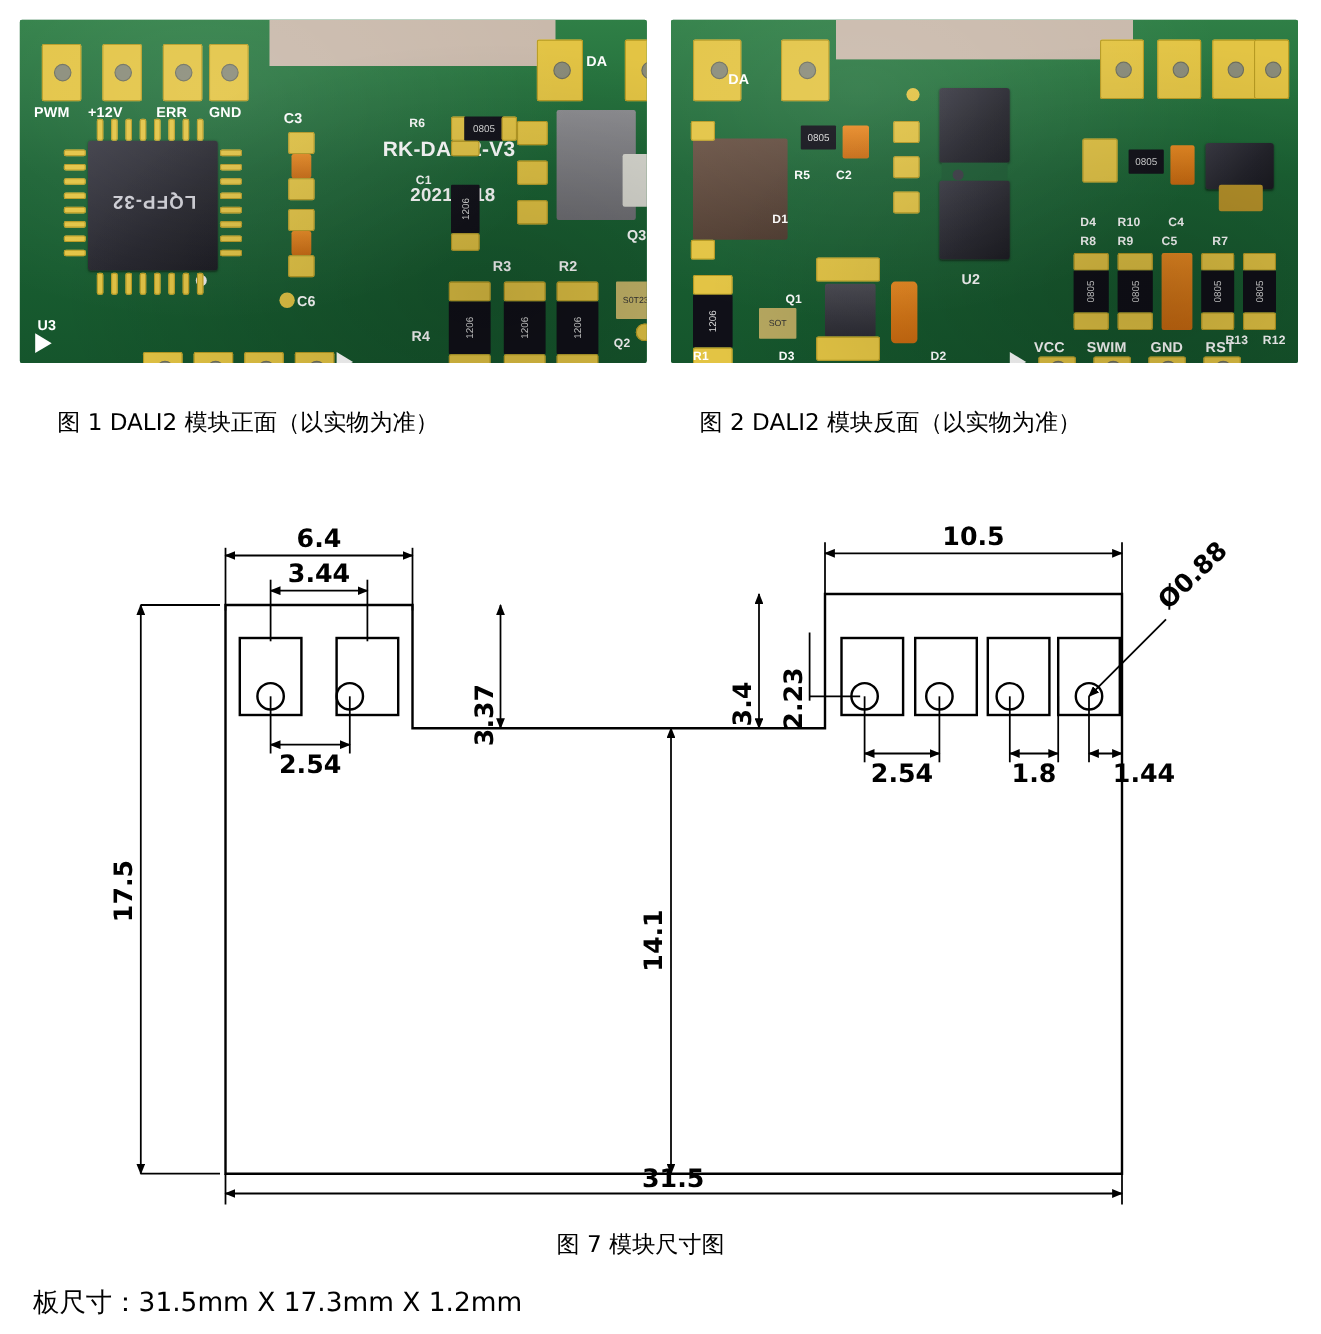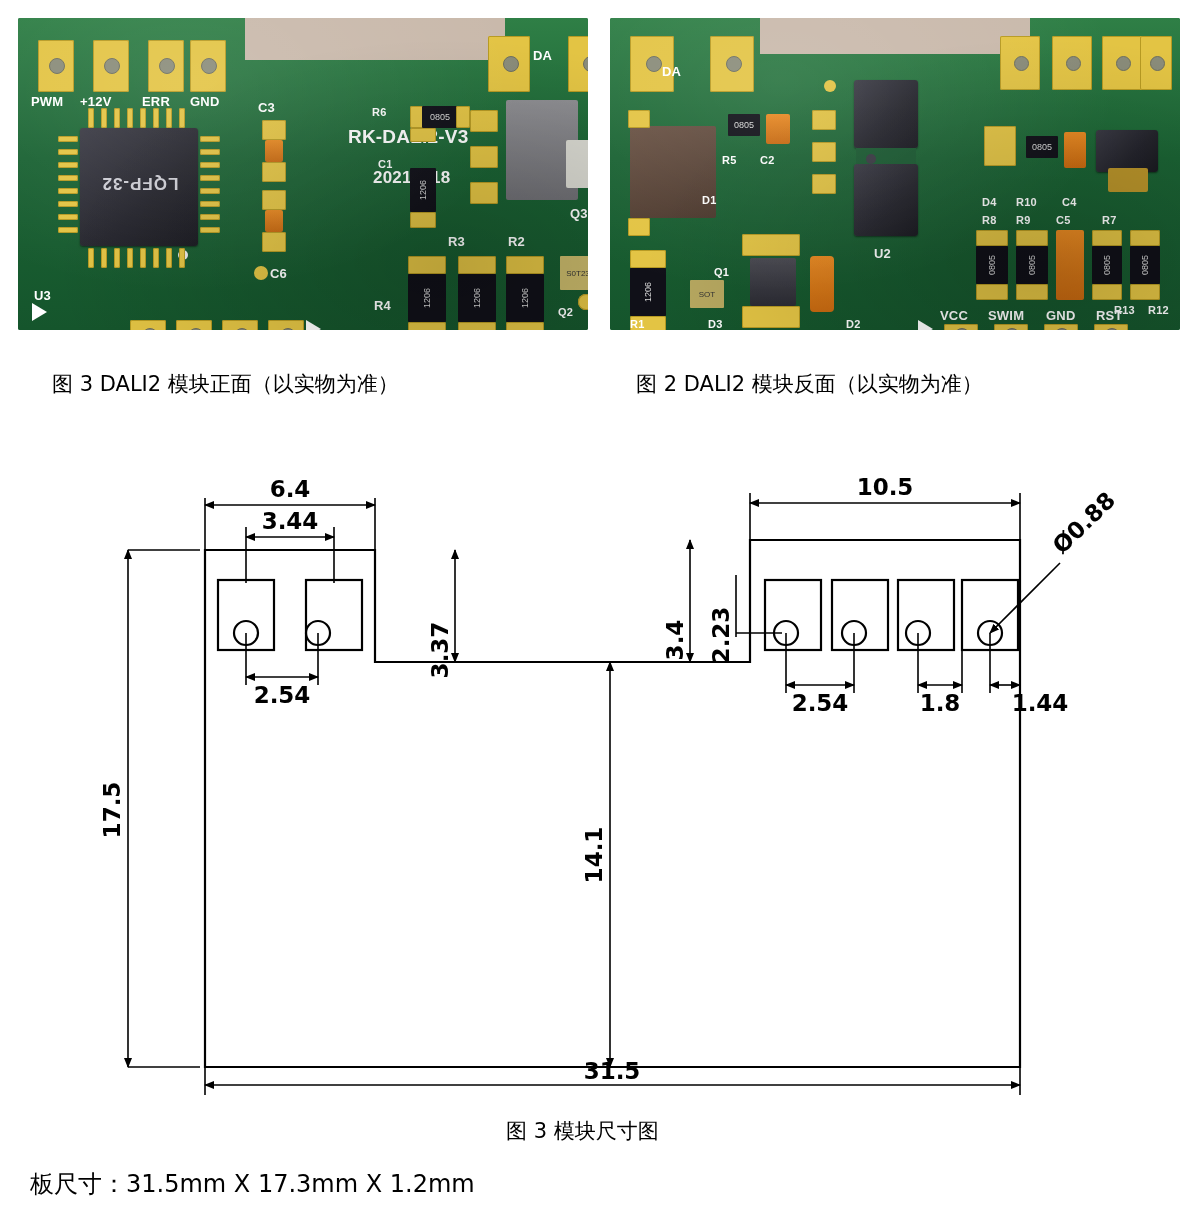--- a/index.html
+++ b/index.html
@@ -430,21 +430,21 @@
     <div class="hole" style="left:394px;top:310px;width:14px;height:14px;"></div>
     <div class="pad" style="left:434px;top:306px;width:34px;height:24px;"></div>
     <div class="hole" style="left:444px;top:310px;width:14px;height:14px;"></div>
     <div class="pad" style="left:484px;top:306px;width:34px;height:24px;"></div>
     <div class="hole" style="left:494px;top:310px;width:14px;height:14px;"></div>
 
     <div class="sheen"></div>
   </div>
 </div>
 
-<div class="caption" id="cap1">图 3 DALI2 模块正面（以实物为准）</div>
+<div class="caption" id="cap1">图 1 DALI2 模块正面（以实物为准）</div>
 <div class="caption" id="cap2">图 2 DALI2 模块反面（以实物为准）</div>
 
 <svg id="dimdraw" viewBox="0 0 1201 650">
   <defs>
     <marker id="ar" markerWidth="10" markerHeight="8" refX="9" refY="4" orient="auto" markerUnits="userSpaceOnUse">
       <path d="M0,0 L10,4 L0,8 z" fill="#000"></path>
     </marker>
     <marker id="arS" markerWidth="10" markerHeight="8" refX="1" refY="4" orient="auto" markerUnits="userSpaceOnUse">
       <path d="M10,0 L0,4 L10,8 z" fill="#000"></path>
     </marker>
@@ -534,14 +534,14 @@
     <text x="820" y="256" text-anchor="middle">2.54</text>
     <text x="940" y="256" text-anchor="middle">1.8</text>
     <text x="1040" y="256" text-anchor="middle">1.44</text>
     <text x="0" y="0" transform="translate(1062,100) rotate(-44)" text-anchor="start">Ø0.88</text>
     <text x="0" y="0" transform="translate(120,355) rotate(-90)" text-anchor="middle">17.5</text>
     <text x="0" y="0" transform="translate(602,400) rotate(-90)" text-anchor="middle">14.1</text>
     <text x="612" y="624" text-anchor="middle">31.5</text>
   </g>
 </svg>
 
-<div class="caption" id="cap3">图 3  模块尺寸图</div>
+<div class="caption" id="cap3">图 7  模块尺寸图</div>
 <div class="board-size">板尺寸：31.5mm X 17.3mm X 1.2mm</div>
 
 </body></html>

